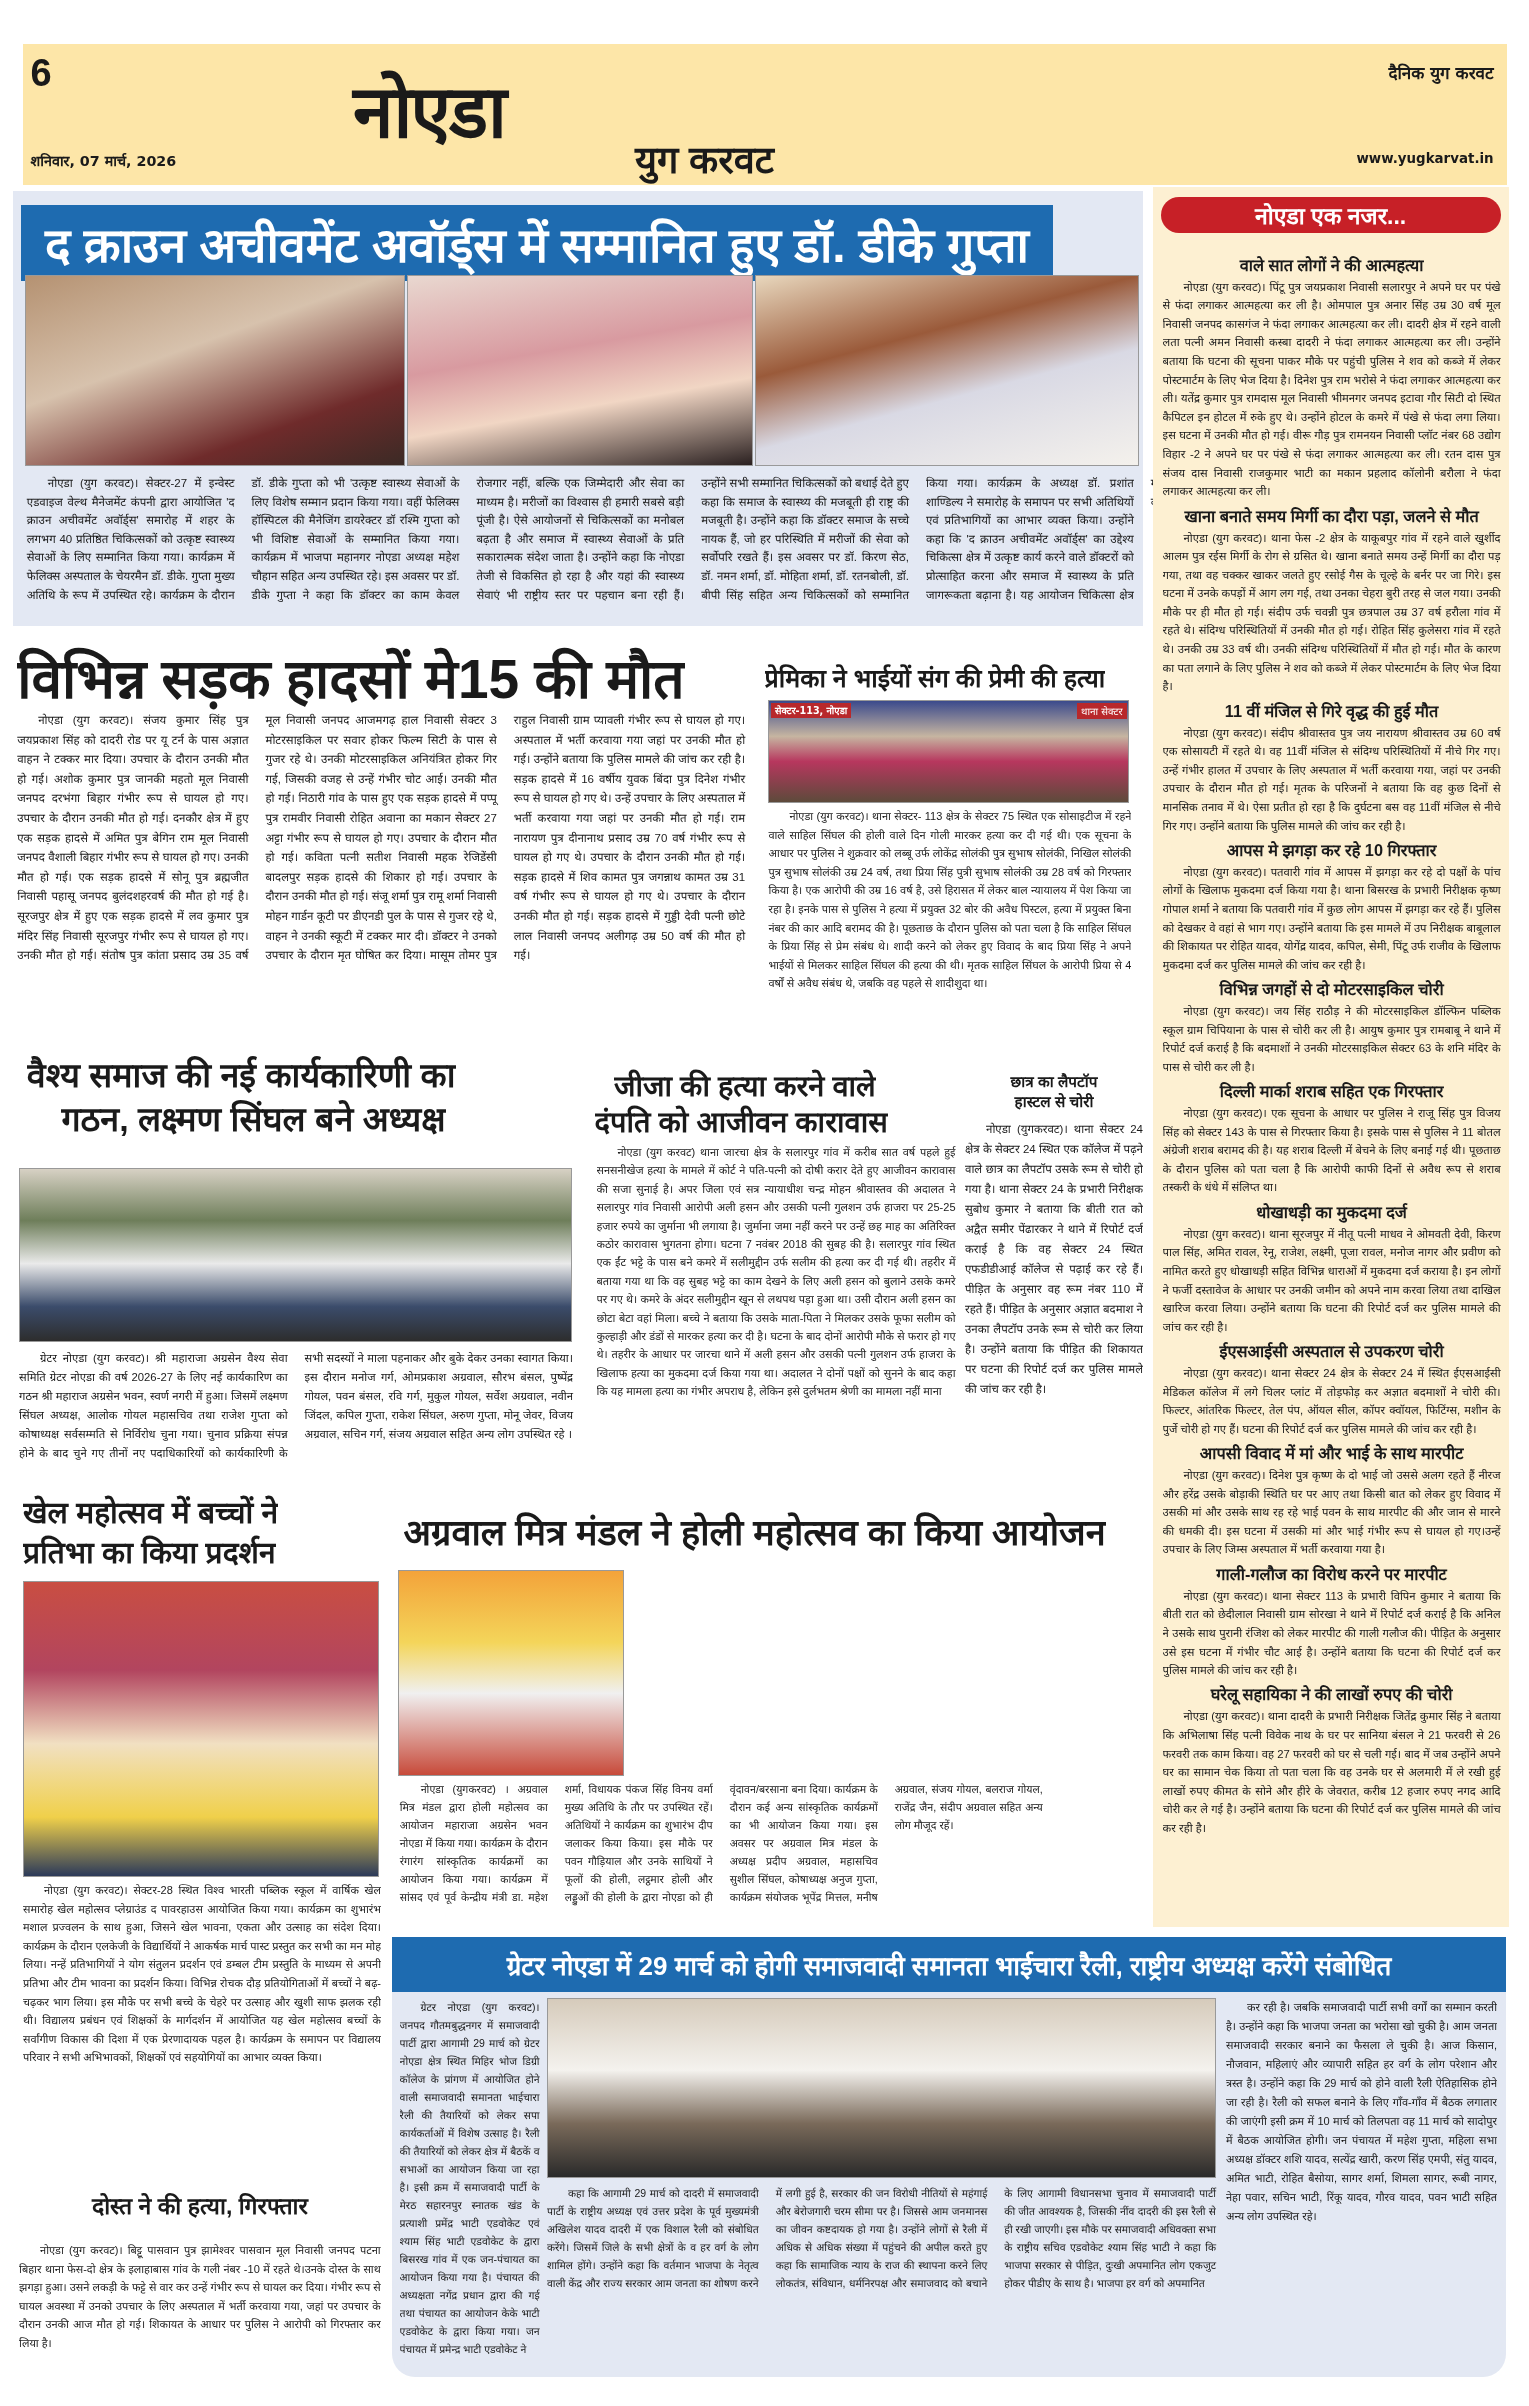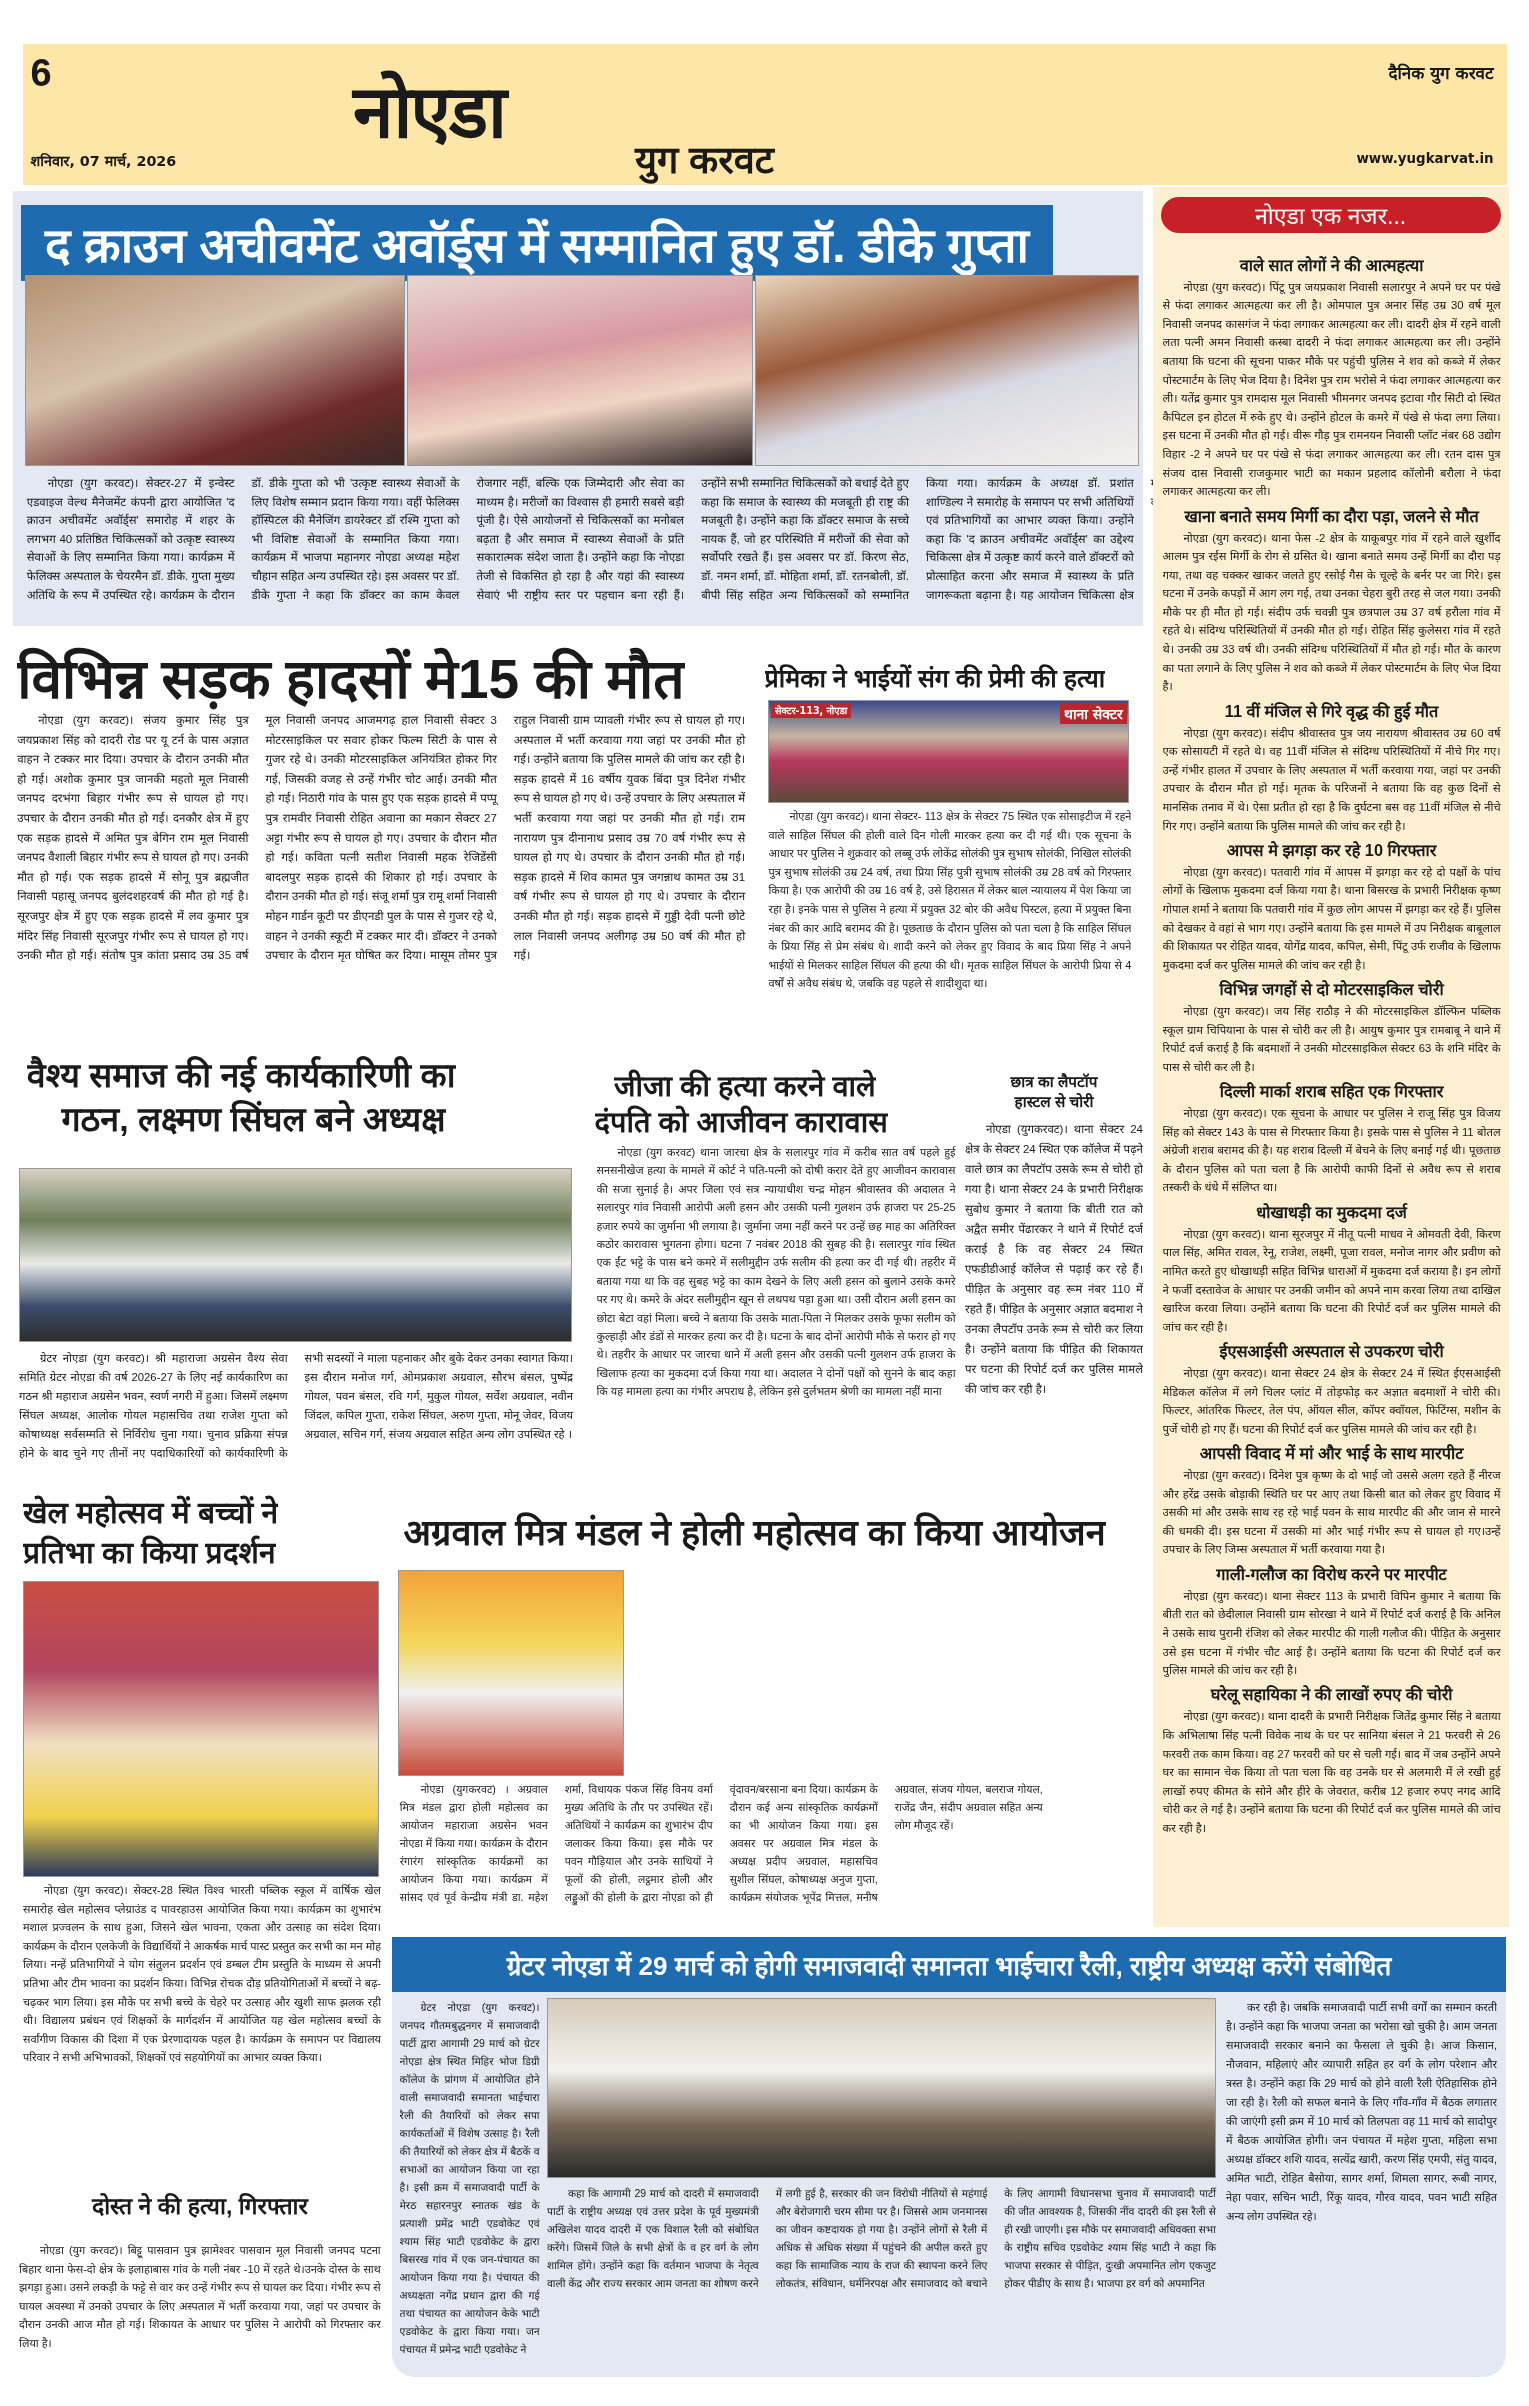--- a/index.html
+++ b/index.html
@@ -23,21 +23,21 @@
 .ph7{background:linear-gradient(180deg,#f3a33a 0%,#f4d55a 35%,#f0f0f0 60%,#c74a3a 100%)}
 .ph8{background:linear-gradient(180deg,#f0b060 0%,#c22a3a 40%,#f5d040 70%,#b8862a 100%)}
 .ph9{background:linear-gradient(180deg,#d6cbbb 0%,#f4f2ee 40%,#7a6a5a 70%,#2a2a2a 100%)}
 .txt{font-size:12px;line-height:19.6px;text-align:justify;font-family:"Liberation Sans",sans-serif}
 .txt p{text-indent:21px}
 .cols3{column-count:3;column-gap:17px}
 .cols5{column-count:5;column-gap:17px}
 .cols2{column-count:2;column-gap:17px}
 .bighead{font-weight:bold;font-family:"Liberation Sans",sans-serif;white-space:nowrap;overflow:hidden}
 .sidebar{left:1153px;top:187px;width:356px;height:1740px;background:#fdf0d2}
-.sidebar-title{left:7.6px;top:9.6px;width:340px;height:36px;background:#c72027;border-radius:19px;color:#fff;font-weight:normal;font-size:23px;display:flex;align-items:center;justify-content:center;font-family:"Liberation Sans",sans-serif}
+.sidebar-title{left:7.6px;top:9.6px;width:340px;height:36px;background:#c72027;border-radius:19px;color:#fff;font-weight:bold;font-size:23px;display:flex;align-items:center;justify-content:center;font-family:"Liberation Sans",sans-serif}
 .sb-h{font-weight:bold;font-size:16.3px;text-align:center;margin:3.8px 0 1.9px;font-family:"Liberation Sans",sans-serif}
 .sb-body{font-size:11.3px;line-height:18.6px;text-align:justify;text-indent:21px;font-family:"Liberation Sans",sans-serif}
 .shade{background:#e3e8f3}
 .smallhead{font-weight:bold;text-align:center;font-family:"Liberation Sans",sans-serif}
 </style>
 </head>
 <body>
 
 <div class="abs masthead">
   <div class="abs pg">6</div>
@@ -62,21 +62,21 @@
   <div class="abs bighead" style="left:3.8px;top:7.6px;font-size:55px;">विभिन्न सड़क हादसों मे15 की मौत</div>
   <div class="abs txt cols3" style="left:3.8px;top:80px;width:728px;height:271px;font-size:11.5px;line-height:19.6px;">
     <p>नोएडा (युग करवट)। संजय कुमार सिंह पुत्र जयप्रकाश सिंह को दादरी रोड पर यू टर्न के पास अज्ञात वाहन ने टक्कर मार दिया। उपचार के दौरान उनकी मौत हो गई। अशोक कुमार पुत्र जानकी महतो मूल निवासी जनपद दरभंगा बिहार गंभीर रूप से घायल हो गए। उपचार के दौरान उनकी मौत हो गई। दनकौर क्षेत्र में हुए एक सड़क हादसे में अमित पुत्र बेगिन राम मूल निवासी जनपद वैशाली बिहार गंभीर रूप से घायल हो गए। उनकी मौत हो गई। एक सड़क हादसे में सोनू पुत्र ब्रह्मजीत निवासी पहासू जनपद बुलंदशहरवर्ष की मौत हो गई है। सूरजपुर क्षेत्र में हुए एक सड़क हादसे में लव कुमार पुत्र मंदिर सिंह निवासी सूरजपुर गंभीर रूप से घायल हो गए। उनकी मौत हो गई। संतोष पुत्र कांता प्रसाद उम्र 35 वर्ष मूल निवासी जनपद आजमगढ़ हाल निवासी सेक्टर 3 मोटरसाइकिल पर सवार होकर फिल्म सिटी के पास से गुजर रहे थे। उनकी मोटरसाइकिल अनियंत्रित होकर गिर गई, जिसकी वजह से उन्हें गंभीर चोट आई। उनकी मौत हो गई। निठारी गांव के पास हुए एक सड़क हादसे में पप्पू पुत्र रामवीर निवासी रोहित अवाना का मकान सेक्टर 27 अट्टा गंभीर रूप से घायल हो गए। उपचार के दौरान मौत हो गई। कविता पत्नी सतीश निवासी महक रेजिडेंसी बादलपुर सड़क हादसे की शिकार हो गई। उपचार के दौरान उनकी मौत हो गई। संजू शर्मा पुत्र रामू शर्मा निवासी मोहन गार्डन कूटी पर डीएनडी पुल के पास से गुजर रहे थे, वाहन ने उनकी स्कूटी में टक्कर मार दी। डॉक्टर ने उनको उपचार के दौरान मृत घोषित कर दिया। मासूम तोमर पुत्र राहुल निवासी ग्राम प्यावली गंभीर रूप से घायल हो गए। अस्पताल में भर्ती करवाया गया जहां पर उनकी मौत हो गई। उन्होंने बताया कि पुलिस मामले की जांच कर रही है। सड़क हादसे में 16 वर्षीय युवक बिंदा पुत्र दिनेश गंभीर रूप से घायल हो गए थे। उन्हें उपचार के लिए अस्पताल में भर्ती करवाया गया जहां पर उनकी मौत हो गई। राम नारायण पुत्र दीनानाथ प्रसाद उम्र 70 वर्ष गंभीर रूप से घायल हो गए थे। उपचार के दौरान उनकी मौत हो गई। सड़क हादसे में शिव कामत पुत्र जगन्नाथ कामत उम्र 31 वर्ष गंभीर रूप से घायल हो गए थे। उपचार के दौरान उनकी मौत हो गई। सड़क हादसे में गुड्डी देवी पत्नी छोटे लाल निवासी जनपद अलीगढ़ उम्र 50 वर्ष की मौत हो गई।</p>
   </div>
 </div>
 
 <div class="abs" style="left:755px;top:660px;width:388px;height:382px;">
   <div class="abs bighead" style="left:9.6px;top:0;font-size:25px;">प्रेमिका ने भाईयों संग की प्रेमी की हत्या</div>
   <div class="abs photo ph4" style="left:13.4px;top:40px;width:361px;height:103px;">
     <div style="position:absolute;left:1.9px;top:1.9px;background:#b8282b;color:#fff;font-size:9.6px;font-weight:bold;padding:1px 3.8px;">सेक्टर-113, नोएडा</div>
-    <div style="position:absolute;right:1.9px;top:1.9px;background:#b8282b;color:#fff;font-size:14px;font-weight:bold;padding:1px 3.8px;">थाना सेक्टर</div>
+    <div style="position:absolute;right:1.9px;top:1.9px;background:#b8282b;color:#fff;font-size:10px;font-weight:normal;padding:1px 3.8px;">थाना सेक्टर</div>
   </div>
   <div class="abs txt" style="left:13.4px;top:147px;width:363px;height:229px;font-size:11px;line-height:18.6px;overflow:hidden;">
     <p>नोएडा (युग करवट)। थाना सेक्टर- 113 क्षेत्र के सेक्टर 75 स्थित एक सोसाइटीज में रहने वाले साहिल सिंघल की होली वाले दिन गोली मारकर हत्या कर दी गई थी। एक सूचना के आधार पर पुलिस ने शुक्रवार को लब्बू उर्फ लोकेंद्र सोलंकी पुत्र सुभाष सोलंकी, निखिल सोलंकी पुत्र सुभाष सोलंकी उम्र 24 वर्ष, तथा प्रिया सिंह पुत्री सुभाष सोलंकी उम्र 28 वर्ष को गिरफ्तार किया है। एक आरोपी की उम्र 16 वर्ष है, उसे हिरासत में लेकर बाल न्यायालय में पेश किया जा रहा है। इनके पास से पुलिस ने हत्या में प्रयुक्त 32 बोर की अवैध पिस्टल, हत्या में प्रयुक्त बिना नंबर की कार आदि बरामद की है। पूछताछ के दौरान पुलिस को पता चला है कि साहिल सिंघल के प्रिया सिंह से प्रेम संबंध थे। शादी करने को लेकर हुए विवाद के बाद प्रिया सिंह ने अपने भाईयों से मिलकर साहिल सिंघल की हत्या की थी। मृतक साहिल सिंघल के आरोपी प्रिया से 4 वर्षों से अवैध संबंध थे, जबकि वह पहले से शादीशुदा था।</p>
   </div>
 </div>
 
 <div class="abs" style="left:13.4px;top:1051px;width:564px;height:421px;">
   <div class="abs bighead" style="left:48px;top:44px;font-size:34px;">गठन, लक्ष्मण सिंघल बने अध्यक्ष</div>
   <div class="abs bighead" style="left:13.4px;top:0;font-size:34px;">वैश्य समाज की नई कार्यकारिणी का</div>
   <div class="abs photo ph5" style="left:5.7px;top:117px;width:553px;height:174px;"></div>

